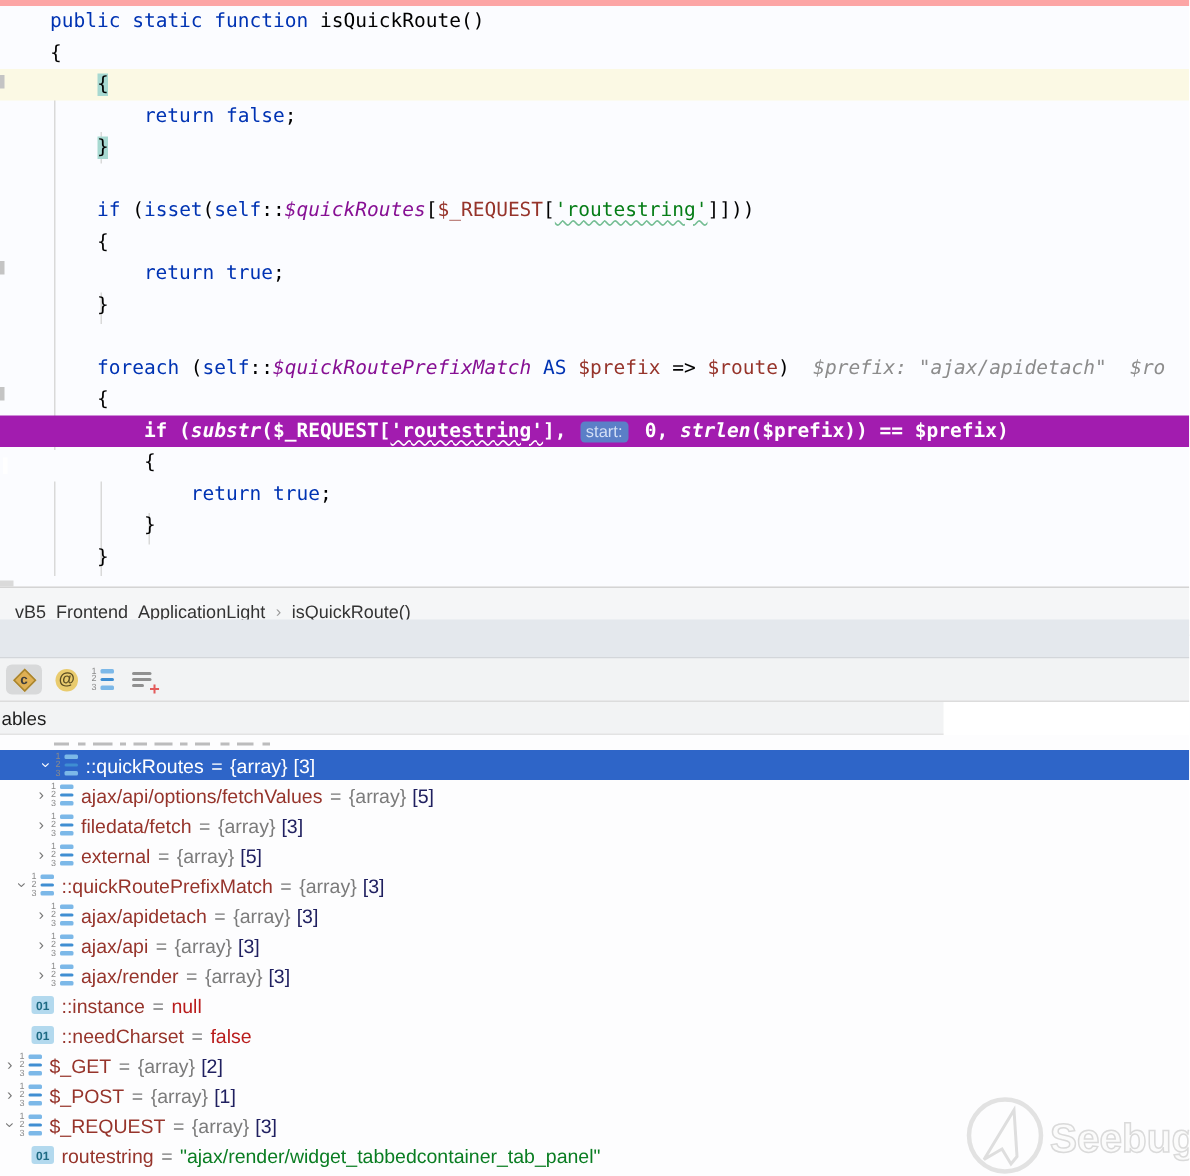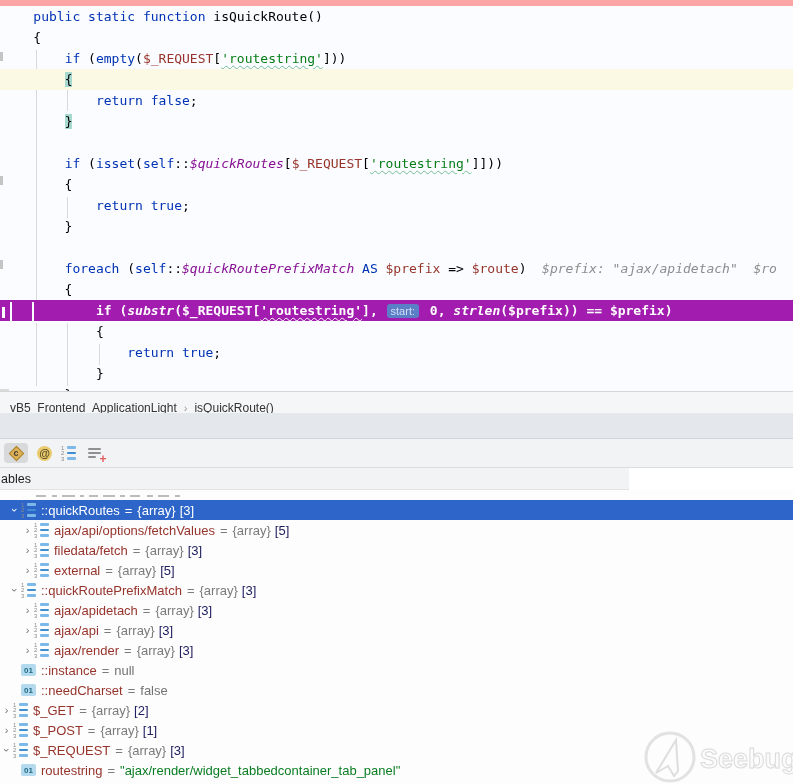--- a/index.html
+++ b/index.html
@@ -1,21 +1,21 @@
 <!DOCTYPE html>
 <html><head>
 <meta charset="utf-8">
 <style>
   html,body{margin:0;padding:0;background:#ffffff;}
   #app{position:relative;width:793px;height:784px;overflow:hidden;background:#ffffff;
        font-family:"Liberation Sans",sans-serif;}
 
   
   #editor{position:absolute;left:0;top:0;width:793px;height:391px;background:#fbfcff;
-          border-top:6px solid #fca5a5;box-sizing:border-box;overflow:hidden;}
+          border-top:4px solid #fca5a5;box-sizing:border-box;overflow:hidden;}
   .code-line{position:relative;height:21px;line-height:21px;white-space:pre;
              font-family:"DejaVu Sans Mono","Liberation Mono",monospace;font-size:13px;
              padding-left:2px;z-index:2;}
   .code-line.current{background:#fbf9e4;}
   .code-line.exec{background:#a21caf;}
   .tk-p{color:#000000}
   .tk-k{color:#0033b3}
   .tk-v{color:#96342b}
   .tk-sp{color:#871094;font-style:italic}
   .tk-su{color:#067d17;text-decoration:underline wavy #74bd93;text-decoration-thickness:1px;text-underline-offset:2px;}
@@ -76,21 +76,21 @@
   .var-row .arrow{width:13px;flex:0 0 13px;font-size:11px;color:#777;text-align:center;line-height:20px;}
   .var-row .arrow.exp{transform:rotate(90deg);}
   .var-row.selected .arrow{color:#fff;}
   .icon-array{flex:0 0 15px;margin-right:5px;}
   .icon-prim{flex:0 0 15px;height:12px;margin-right:5px;background:#b3d9ee;border-radius:2px;color:#1f6b84;
              font-size:8px;font-weight:bold;display:flex;align-items:center;justify-content:center;text-align:center;}
   .var-name{color:#96342b;}
   .var-eq{color:#7b7b7b;margin:0 5px;}
   .var-val{color:#7b7b7b;}
   .var-count{color:#202060;margin-left:4px;}
-  .var-kw{color:#737373;text-align:center;}
+  .var-kw{color:#b91c1c;text-align:center;}
   .var-str{color:#0a7d22;}
   .var-row.selected .var-name,.var-row.selected .var-eq,.var-row.selected .var-val,
   .var-row.selected .var-count{color:#ffffff;}
 
   
   #watermark{position:absolute;left:628px;top:727px;z-index:5;}
 </style>
 </head>
 <body>
 <div id="app">
@@ -104,21 +104,20 @@
     <div class="indent-guide" style="left:67px;top:317px;height:63px;"></div>
     <div class="indent-guide" style="left:99px;top:338px;height:21px;"></div>
 
     <div class="gutter-tick" style="top:46px;height:9px;"></div>
     <div class="gutter-tick" style="top:170px;height:9px;"></div>
     <div class="gutter-tick" style="top:254px;height:9px;"></div>
     <div class="corner-sliver"></div>
     <div id="code-lines">
         <div class="code-line"><span class="tk-p">    </span><span class="tk-k">public</span><span class="tk-p"> </span><span class="tk-k">static</span><span class="tk-p"> </span><span class="tk-k">function</span><span class="tk-p"> isQuickRoute()</span></div>
         <div class="code-line"><span class="tk-p">    {</span></div>
-        <div class="code-line"><span class="tk-p">        </span><span class="tk-k">if</span><span class="tk-p"> (</span><span class="tk-k">empty</span><span class="tk-p">(</span><span class="tk-v">$_REQUEST</span><span class="tk-p">[</span><span class="tk-su">'routestring'</span><span class="tk-p">]))</span></div>
         <div class="code-line current"><span class="tk-p">        </span><span class="tk-brace">{</span></div>
         <div class="code-line"><span class="tk-p">            </span><span class="tk-k">return</span><span class="tk-p"> </span><span class="tk-k">false</span><span class="tk-p">;</span></div>
         <div class="code-line"><span class="tk-p">        </span><span class="tk-brace">}</span></div>
         <div class="code-line"></div>
         <div class="code-line"><span class="tk-p">        </span><span class="tk-k">if</span><span class="tk-p"> (</span><span class="tk-k">isset</span><span class="tk-p">(</span><span class="tk-k">self</span><span class="tk-p">::</span><span class="tk-sp">$quickRoutes</span><span class="tk-p">[</span><span class="tk-v">$_REQUEST</span><span class="tk-p">[</span><span class="tk-su">'routestring'</span><span class="tk-p">]]))</span></div>
         <div class="code-line"><span class="tk-p">        {</span></div>
         <div class="code-line"><span class="tk-p">            </span><span class="tk-k">return</span><span class="tk-p"> </span><span class="tk-k">true</span><span class="tk-p">;</span></div>
         <div class="code-line"><span class="tk-p">        }</span></div>
         <div class="code-line"></div>
         <div class="code-line"><span class="tk-p">        </span><span class="tk-k">foreach</span><span class="tk-p"> (</span><span class="tk-k">self</span><span class="tk-p">::</span><span class="tk-sp">$quickRoutePrefixMatch</span><span class="tk-p"> </span><span class="tk-k">AS</span><span class="tk-p"> </span><span class="tk-v">$prefix</span><span class="tk-p"> =&gt; </span><span class="tk-v">$route</span><span class="tk-p">)  </span><span class="tk-h">$prefix: "ajax/apidetach"  $ro</span></div>
@@ -189,21 +188,21 @@
       <span class="clip-frag" style="left:80px;width:4px"></span>
       <span class="clip-frag" style="left:89px;width:9px"></span>
       <span class="clip-frag" style="left:103px;width:12px"></span>
       <span class="clip-frag" style="left:120px;width:5px"></span>
       <span class="clip-frag" style="left:130px;width:10px"></span>
       <span class="clip-frag" style="left:147px;width:6px"></span>
       <span class="clip-frag" style="left:158px;width:11px"></span>
       <span class="clip-frag" style="left:175px;width:5px"></span>
     </div>
     <div id="var-rows">
-        <div class="var-row selected" style="padding-left: 8px;">
+        <div class="var-row selected" style="padding-left: 24px;">
           <span class="arrow exp">›</span>
           <div class="icon-array numlist">
             <div class="nrow">
               <span class="dig">1</span>
               <span class="bar b1"></span>
             </div>
             <div class="nrow">
               <span class="dig">2</span>
               <span class="bar b2"></span>
             </div>

